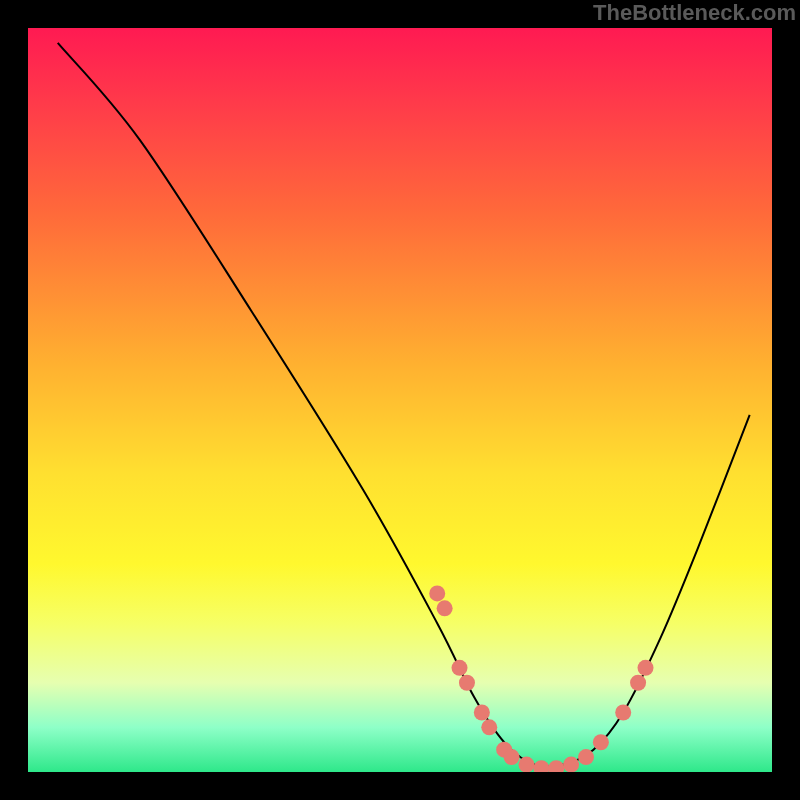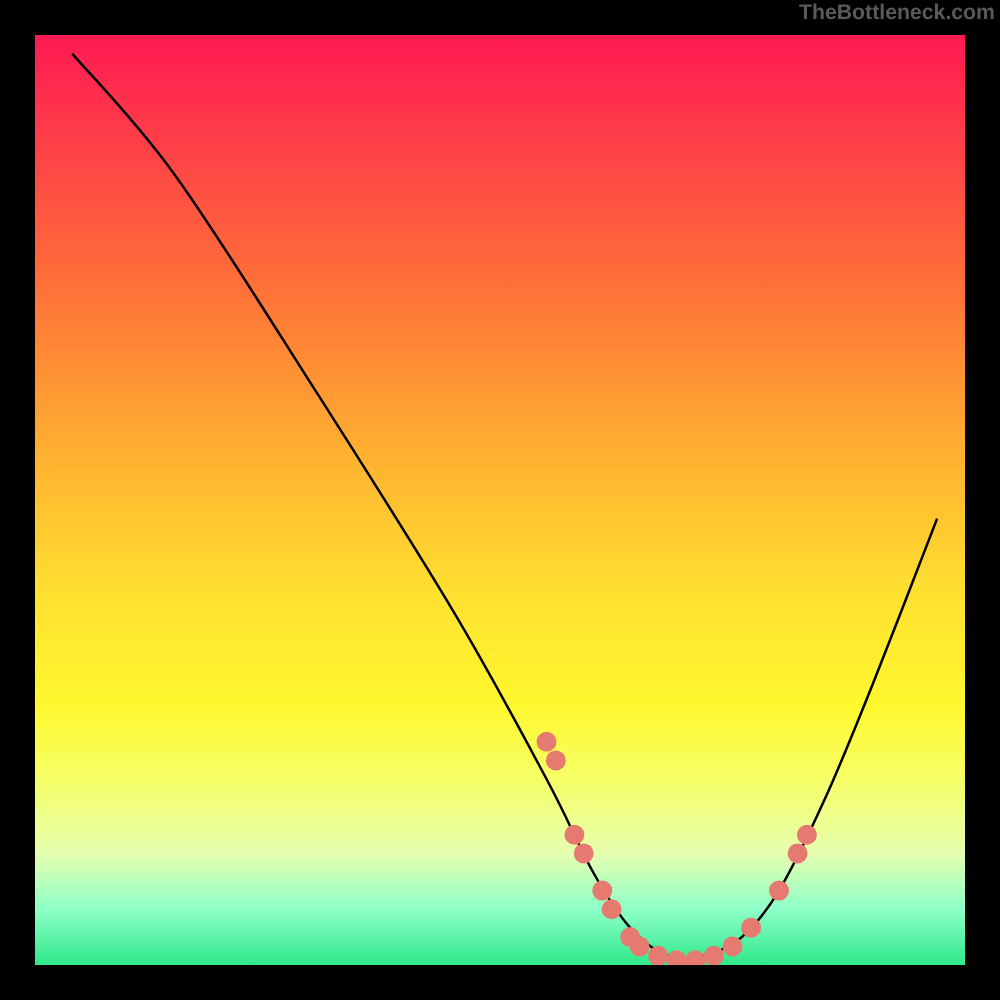--- a/index.html
+++ b/index.html
@@ -32,21 +32,21 @@
       #e6ffb0 88%,
       #8effc8 94%,
       #2ee88a 100%
     );
   }
   .watermark {
     position: absolute;
     top: 0;
     right: 4px;
     font-family: Arial, Helvetica, sans-serif;
-    font-size: 17px;
+    font-size: 22px;
     font-weight: 600;
     color: #5a5a5a;
     letter-spacing: 0;
     user-select: none;
   }
   svg.curve {
     position: absolute;
     inset: 0;
     width: 100%;
     height: 100%;

